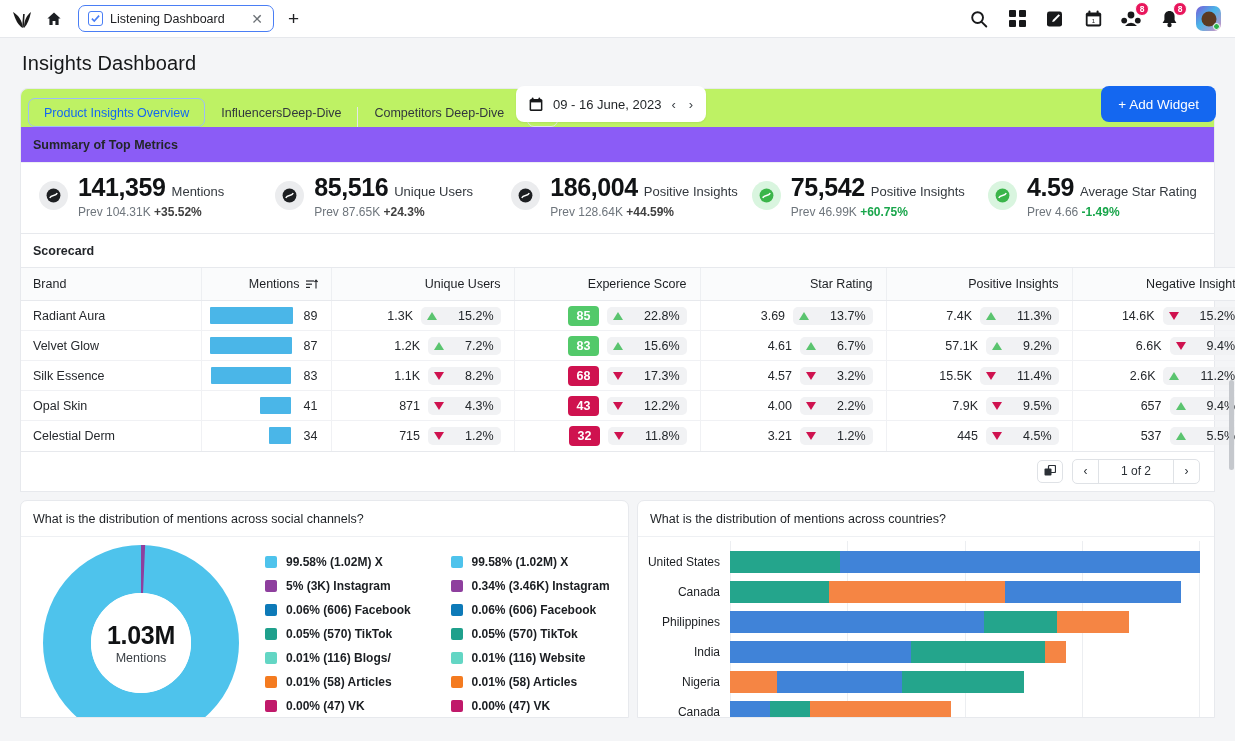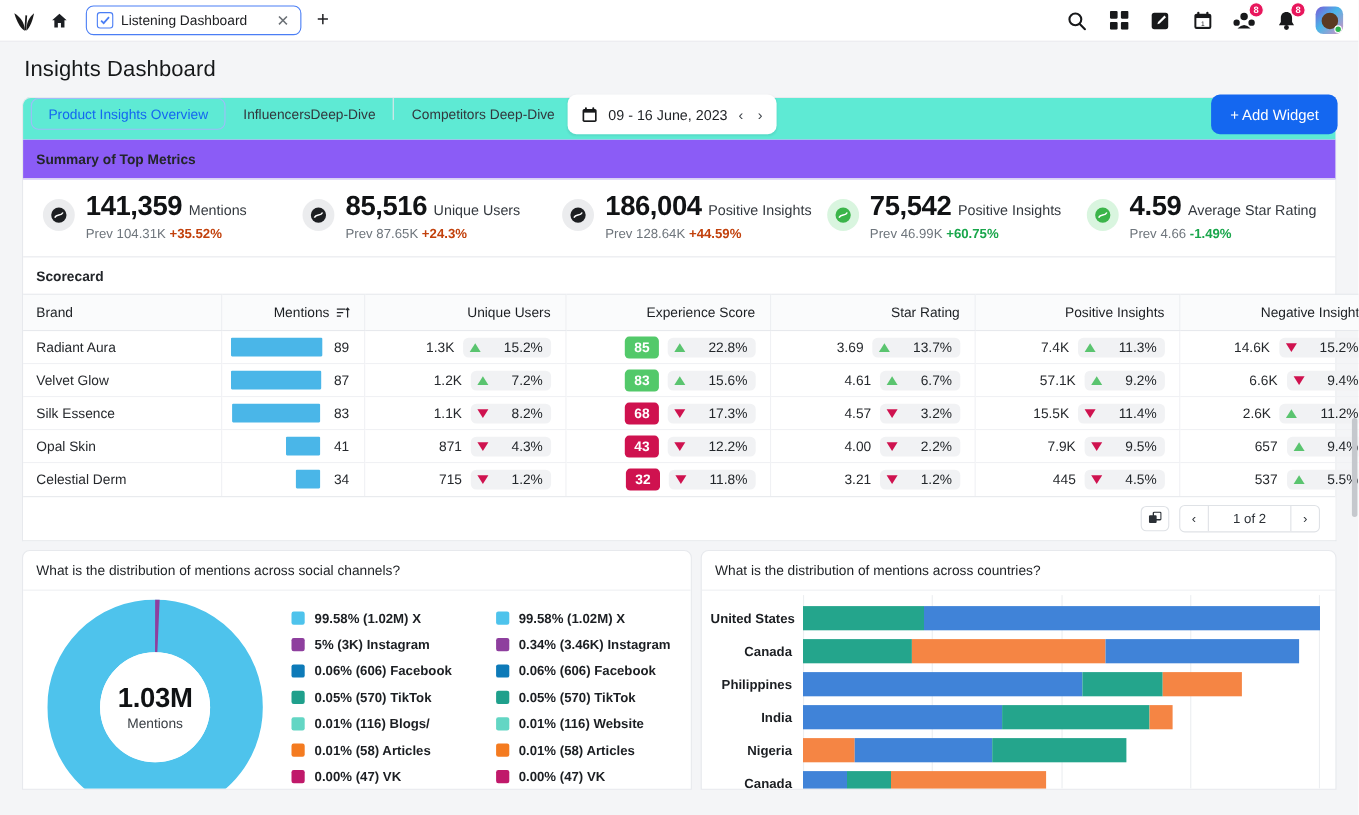--- a/index.html
+++ b/index.html
@@ -70,22 +70,22 @@
   .add-widget {
     position: absolute; right: 19px; top: 48px; height: 36px;
     background: #1467f0; color: #fff; border: none; border-radius: 8px;
     font-size: 13.5px; font-family: inherit; padding: 0 17px;
     display: flex; align-items: center; gap: 5px; white-space: nowrap;
   }
 
   
   .tabstrip-wrap { padding: 13px 20px 0 20px; background: #f4f5f7; }
   .tabstrip {
-    background: #5eead4; border-radius: 8px 8px 0 0; height: 39px;
-    display: flex; align-items: flex-start; padding: 0 7px; gap: 0;
+    background: #bef264; border-radius: 8px 8px 0 0; height: 39px;
+    display: flex; align-items: flex-end; padding: 0 7px; gap: 0;
     border: 1px solid #e7e9ed; border-bottom: none;
   }
   .dtab {
     height: 29px; display: flex; align-items: center; padding: 0 15px;
     font-size: 12.5px; color: #32373d; border-radius: 7px; white-space: nowrap;
     border: 1px solid transparent;
   }
   .dtab.active { color: #1467f0; border-color: #9dbdf8; }
   .dtab-sep { width: 1px; height: 20px; background: #e4e6ea; }
   .dtab-plus {
@@ -107,21 +107,21 @@
   .metric-icon {
     width: 29px; height: 29px; border-radius: 50%; margin-top: 8px; flex: none;
     display: flex; align-items: center; justify-content: center;
   }
   .metric-icon.gray { background: #ebecee; }
   .metric-icon.green { background: #d9f5df; }
   .metric-top { display: flex; align-items: baseline; gap: 6px; }
   .metric-value { font-size: 25px; font-weight: bold; color: #111315; letter-spacing: -.4px; }
   .metric-label { font-size: 13px; color: #33383e; white-space: nowrap; }
   .metric-sub { font-size: 12px; color: #6e757c; margin-top: 3px; white-space: nowrap; }
-  .metric-sub b { color: #c2410c; font-weight: bold; }
+  .metric-sub b { color: #404040; font-weight: bold; }
   .metric-sub b.pos { color: #19a64b; }
   .metric-sub b.neg { color: #19a64b; }
 
   
   .sc-head { font-size: 12.5px; font-weight: bold; color: #23262a; padding: 10px 12px 9px 12px; }
   table.scorecard { width: 100%; border-collapse: collapse; table-layout: fixed; }
   table.scorecard th {
     font-size: 12.5px; font-weight: normal; color: #1c1f23; text-align: right;
     padding: 9px 13px 9px 8px; background: #fafbfc;
     border-top: 1px solid #e7e9ed; border-bottom: 1px solid #e7e9ed;
@@ -192,21 +192,21 @@
 
   .legend-cols { flex: 1; display: flex; padding: 13px 0 0 4px; gap: 8px; overflow: hidden; }
   .legend-col { flex: 1; }
   .leg-item { display: flex; align-items: center; gap: 9px; height: 24px; }
   .leg-sw { width: 12px; height: 12px; border-radius: 2px; flex: none; }
   .leg-tx { font-size: 12px; font-weight: bold; color: #1b1e22; white-space: nowrap; }
 
   
   .bars-area { flex: 1; display: flex; flex-direction: column; padding: 10px 14px 0 8px; position: relative; overflow: hidden; }
   .bar-row { display: flex; align-items: center; height: 30px; }
-  .bar-name { width: 84px; flex: none; font-size: 12px; font-weight: bold; color: #1b1e22; text-align: right; padding-right: 10px; white-space: nowrap; }
+  .bar-name { width: 84px; flex: none; font-size: 12px; font-weight: normal; color: #1b1e22; text-align: right; padding-right: 10px; white-space: nowrap; }
   .bar-track { flex: 1; height: 22px; display: flex; position: relative; }
   .bar-seg { height: 100%; }
   .grid-lines { position: absolute; left: 92px; right: 14px; top: 4px; bottom: 0; display: flex; justify-content: space-between; pointer-events: none; }
   .grid-lines i { width: 1px; background: #eceef1; display: block; }
 
   
   .vscroll { position: absolute; right: 1px; top: 380px; width: 5px; height: 90px; background: #c5c8cd; border-radius: 3px; }
 </style>
 </head>
 <body>

